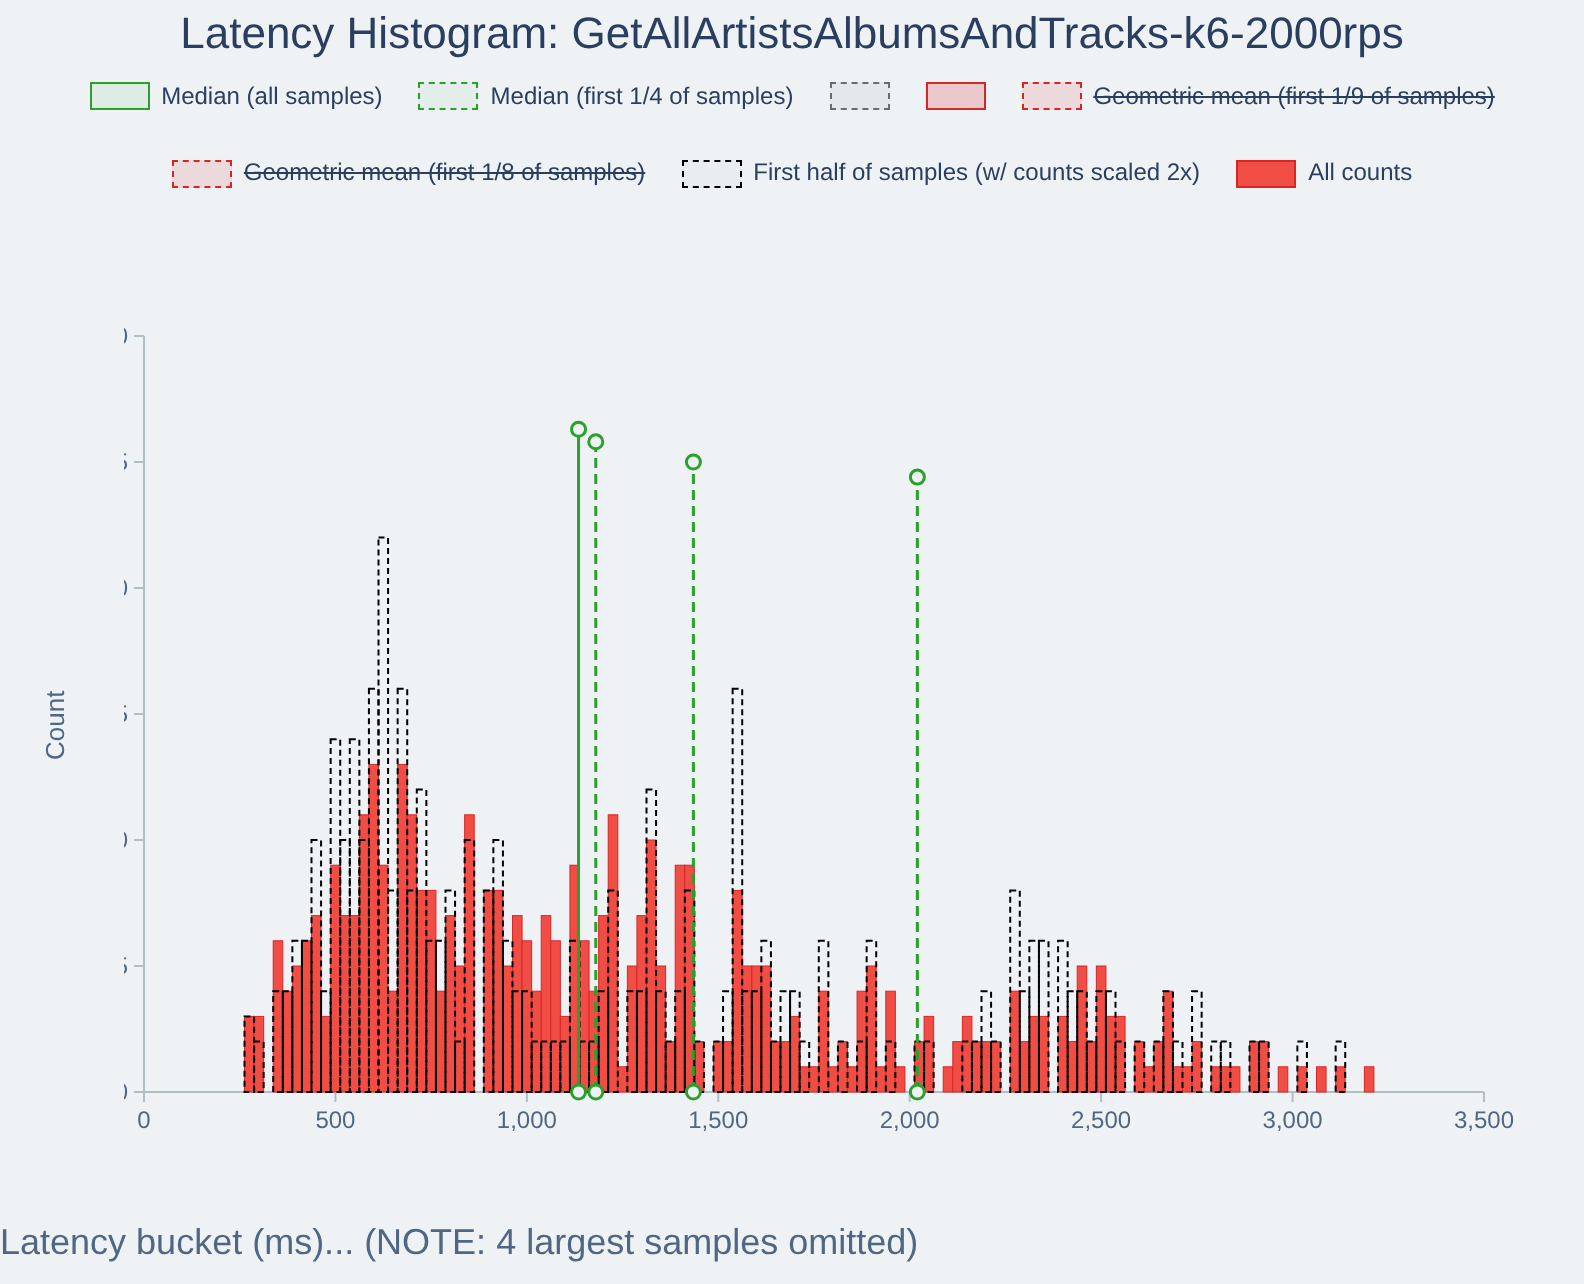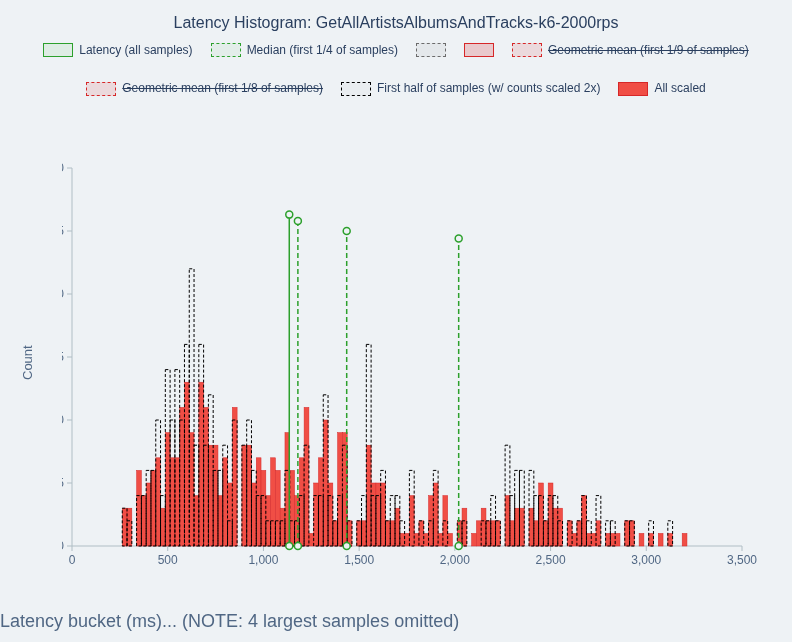--- a/index.html
+++ b/index.html
@@ -8,22 +8,22 @@
     height: 642px;
     background: #eef2f5;
     font-family: -apple-system, BlinkMacSystemFont, "Segoe UI", Arial, sans-serif;
     font-size: 12px;
     color: #2a3f5f;
     position: relative;
     overflow: hidden;
   }
   .title {
     text-align: center;
-    font-size: 16px;
-    padding-top: 14px;
+    font-size: 22px;
+    padding-top: 4px;
     color: #2a3f5f;
   }
   .legend {
     text-align: center;
     margin-top: 8px;
     line-height: 1.7;
     font-size: 12px;
   }
   .legend .row { display: flex; justify-content: center; gap: 18px; flex-wrap: wrap; }
   .lg-item { display: inline-flex; align-items: center; gap: 6px; white-space: nowrap; }
@@ -66,21 +66,21 @@
 </head>
 <body>
 
 <div class="title">Latency Histogram: GetAllArtistsAlbumsAndTracks-k6-2000rps</div>
 
 <div class="legend">
   <div class="row" id="legend-row">
       <div class="row">
         <span class="lg-item">
           <span class="swatch sw-green-solid"></span>
-          <span>Latency (all samples)</span>
+          <span>Median (all samples)</span>
         </span>
         <span class="lg-item">
           <span class="swatch sw-green-dash"></span>
           <span>Median (first 1/4 of samples)</span>
         </span>
       </div>
       <div class="row">
         <span class="lg-item">
           <span class="swatch sw-gray-dash"></span>
         </span>
@@ -98,21 +98,21 @@
           <span class="strike">Geometric mean (first 1/8 of samples)</span>
         </span>
       </div>
       <div class="row">
         <span class="lg-item">
           <span class="swatch sw-black-dash"></span>
           <span>First half of samples (w/ counts scaled 2x)</span>
         </span>
         <span class="lg-item">
           <span class="swatch sw-red-fill"></span>
-          <span>All scaled</span>
+          <span>All counts</span>
         </span>
       </div>
     </div>
 </div>
 
 <div class="ylabel">Count</div>
 
 <div class="plot-wrap">
   <svg id="plot" class="plot-area" width="698" height="430" viewBox="0 0 698 430">
       <line x1="10" y1="388" x2="680" y2="388" stroke="#b0bec5"></line>

